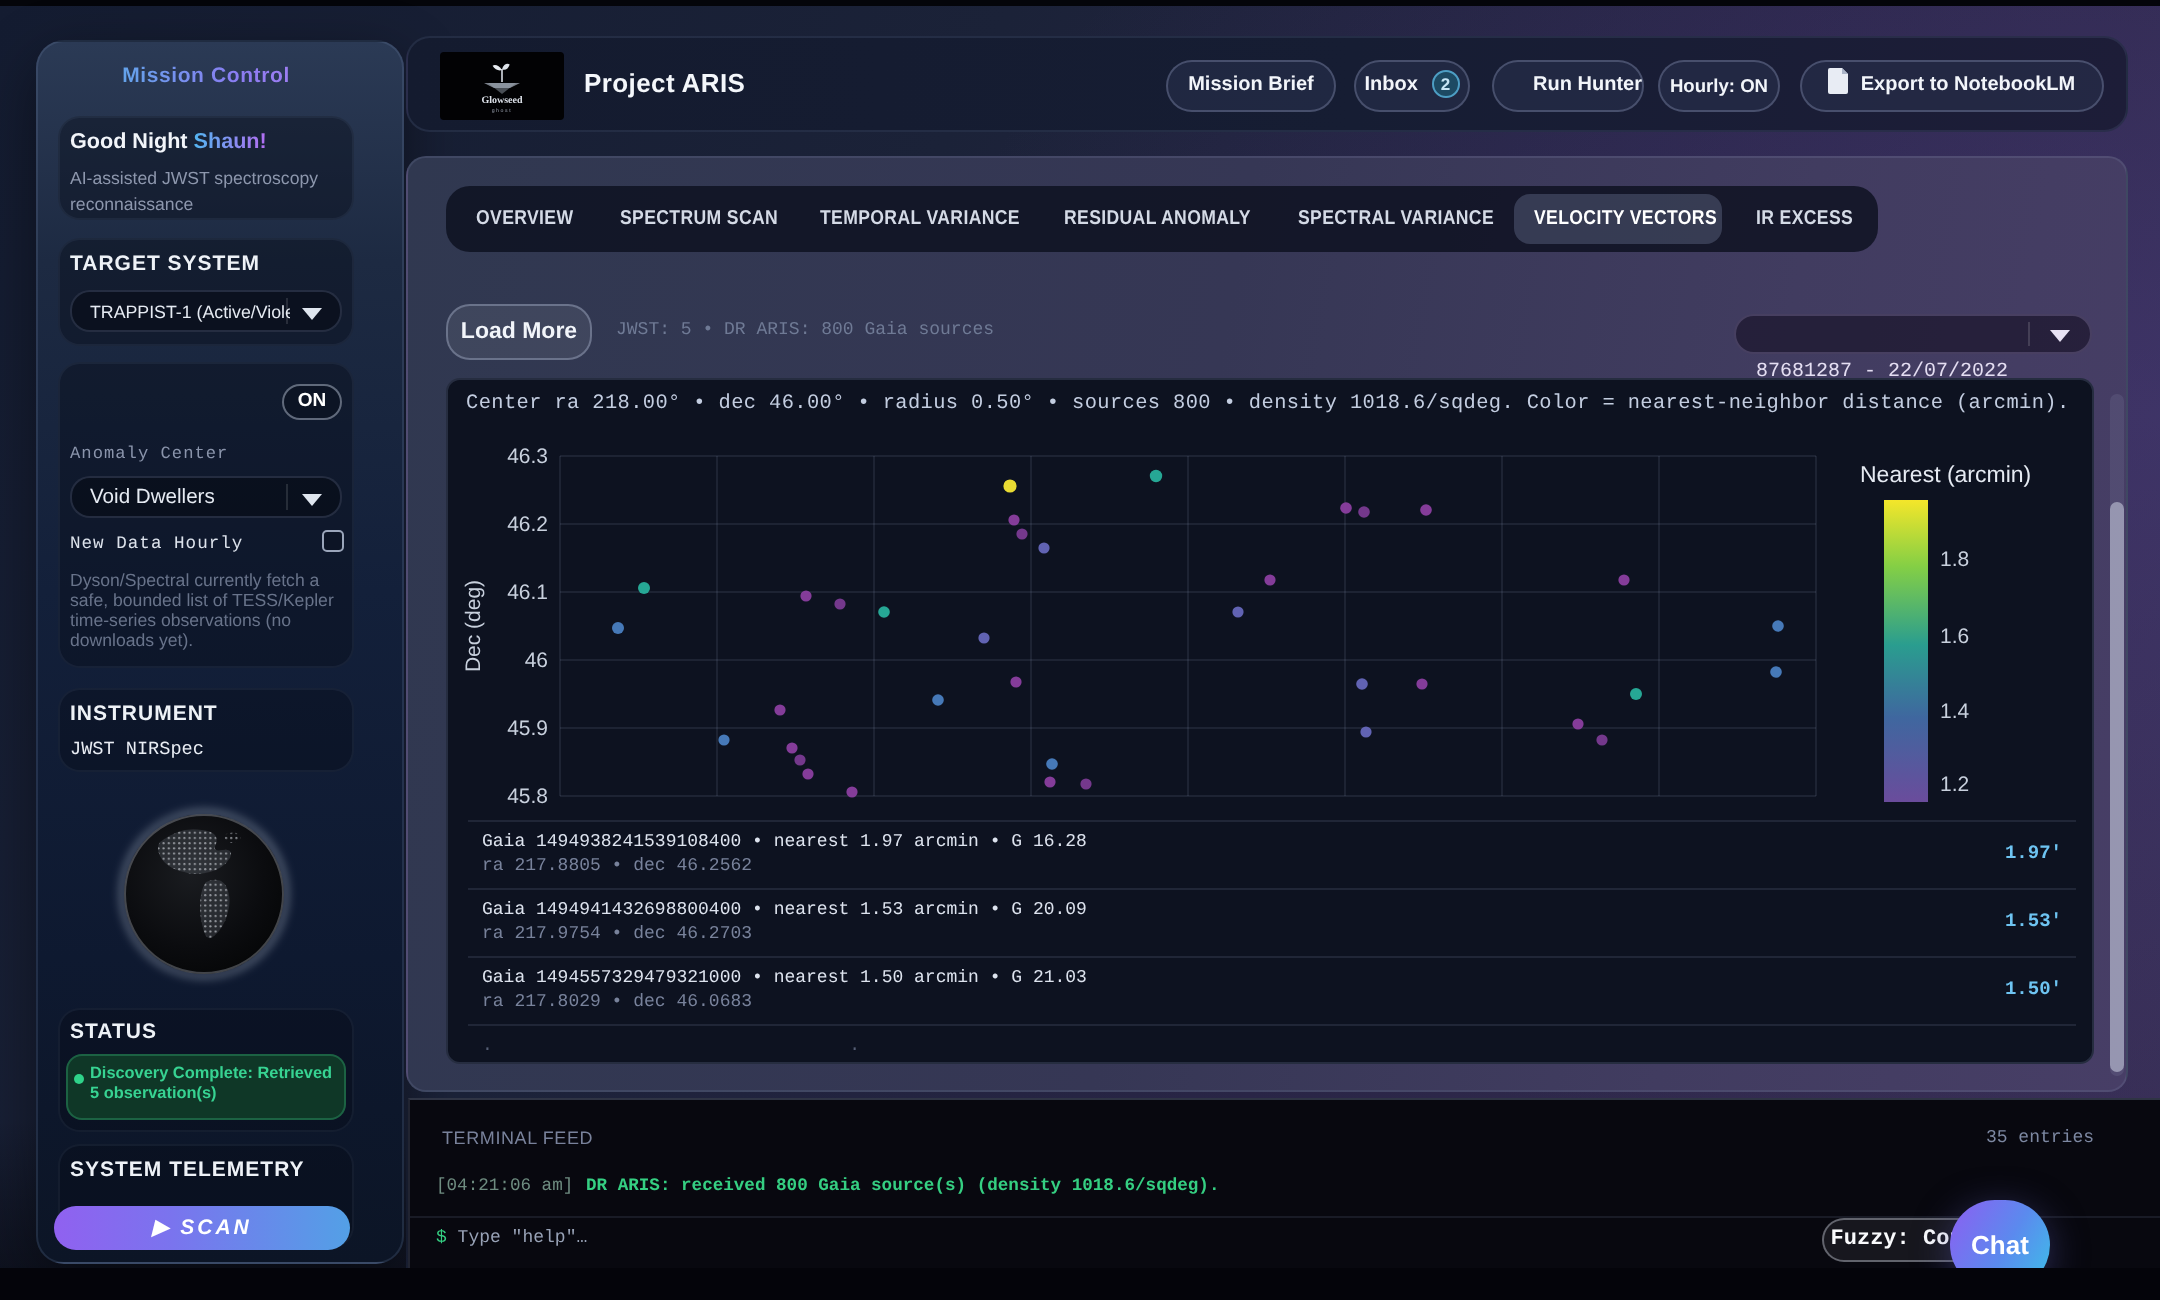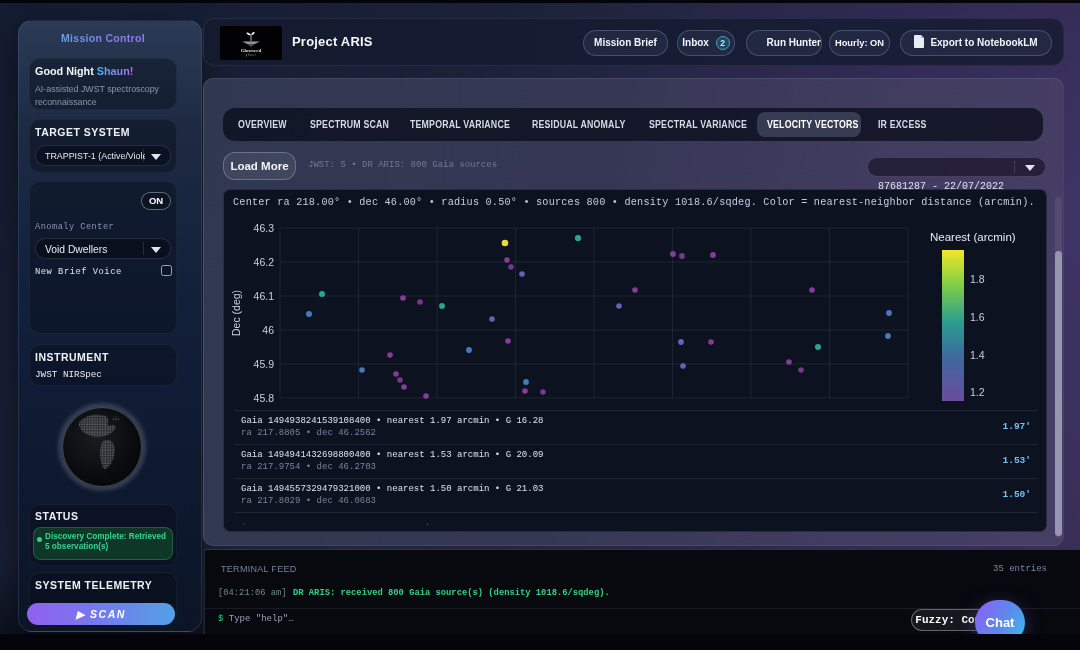--- a/index.html
+++ b/index.html
@@ -71,21 +71,21 @@
 #hb2 { left:473px; width:58px; }
 #hb2 .badge { display:inline-block; width:14px; height:14px; margin-left:4px; border-radius:50%; background:#1d4a63; border:1px solid #4d9ec4; color:#c5e4f4; font-size:8.5px; line-height:13px; vertical-align:0px; }
 #hb3 { left:542px; width:76px;text-align:right; }
 #hb4 { left:625px; width:61px; font-size:9.3px; }
 #hb5 { left:696px; width:152px; }
 
 
 #main { left:203px; top:78px; width:861px; height:468px; border-radius:10px;
   background:linear-gradient(100deg, #303850 0%, #363755 45%, #413c60 75%, #473e66 100%);
   border:1px solid rgba(140,155,195,0.16); }
-#tabs { left:19px; top:29px; width:820px; height:33px; border-radius:12px; background:rgba(10,14,28,0.78); }
+#tabs { left:19px; top:14px; width:716px; height:33px; border-radius:12px; background:rgba(10,14,28,0.78); }
 .tab { position:absolute; top:0; height:33px; line-height:33px; font-size:10px; font-weight:bold; letter-spacing:0.2px; color:#d4dae6; white-space:nowrap; transform:scaleX(0.88); transform-origin:0 50%; }
 #tab-active { left:534px; top:4px; width:104px; height:25px; border-radius:8px; background:rgba(96,104,134,0.45); }
 #loadmore { left:19px; top:73px; width:73px; height:28px; border-radius:12px; background:rgba(255,255,255,0.07); border:1px solid rgba(190,200,225,0.35); text-align:center; line-height:26px; font-size:11.5px; font-weight:bold; color:#f2f5fa; }
 #jwst-info { left:104px; top:81px; font-size:9px; color:#6f7a95; }
 #dd { left:663px; top:78px; width:179px; height:20px; border-radius:10px; background:rgba(14,10,28,0.55); border:1px solid rgba(170,160,210,0.25); }
 #dd .tx { position:absolute; left:10px; top:3.5px; font-size:10px; color:#e4def2;margin-top:19px; }
 #dd .sep { position:absolute; right:30px; top:3px; bottom:3px; width:1px; background:rgba(255,255,255,0.14); }
 #dd .car { position:absolute; right:10px; top:7px; width:0; height:0; border-left:5.5px solid transparent; border-right:5.5px solid transparent; border-top:6px solid #e8e2f4; }
 #chartcard { left:19px; top:110px; width:824px; height:343px; border-radius:7px; background:#0d1220; border:1px solid rgba(140,155,195,0.20); overflow:hidden; }
 #chart-info { left:9px; top:7px; white-space:nowrap; font-size:10.2px; color:#c3cde0; letter-spacing:0.2px; }
@@ -134,22 +134,23 @@
     </div>
 
   <div class="abs scard" id="card-scan"></div>
   <div class="abs" id="on-pill">ON</div>
   <div class="abs mono" id="anomaly-l">Anomaly Center</div>
   <div class="abs sel" id="sel-void">
       <span class="tx" style="font-size:10.3px">Void Dwellers</span>
       <span class="sep"></span>
       <span class="car"></span>
     </div>
-  <div class="abs mono" id="ndv">New Brief Voice</div>
+  <div class="abs mono" id="ndv">New Data Hourly</div>
   <div class="abs" id="ndv-cb"></div>
+  <div class="abs" id="scan-p">Dyson/Spectral currently fetch a safe, bounded list of TESS/Kepler time-series observations (no downloads yet).</div>
 
   <div class="abs scard" id="card-instr"></div>
   <div class="abs sec-t" id="instr-t">INSTRUMENT</div>
   <div class="abs mono" id="instr-v">JWST NIRSpec</div>
 
   <svg class="abs" id="globe" width="110" height="110" style="left:28px; top:371px;" viewBox="0 0 110 110">
     <defs>
       <radialGradient id="gsphere" cx="42%" cy="38%" r="65%">
         <stop offset="0%" stop-color="#1a1c20"></stop>
           <stop offset="70%" stop-color="#0b0c0f"></stop>

